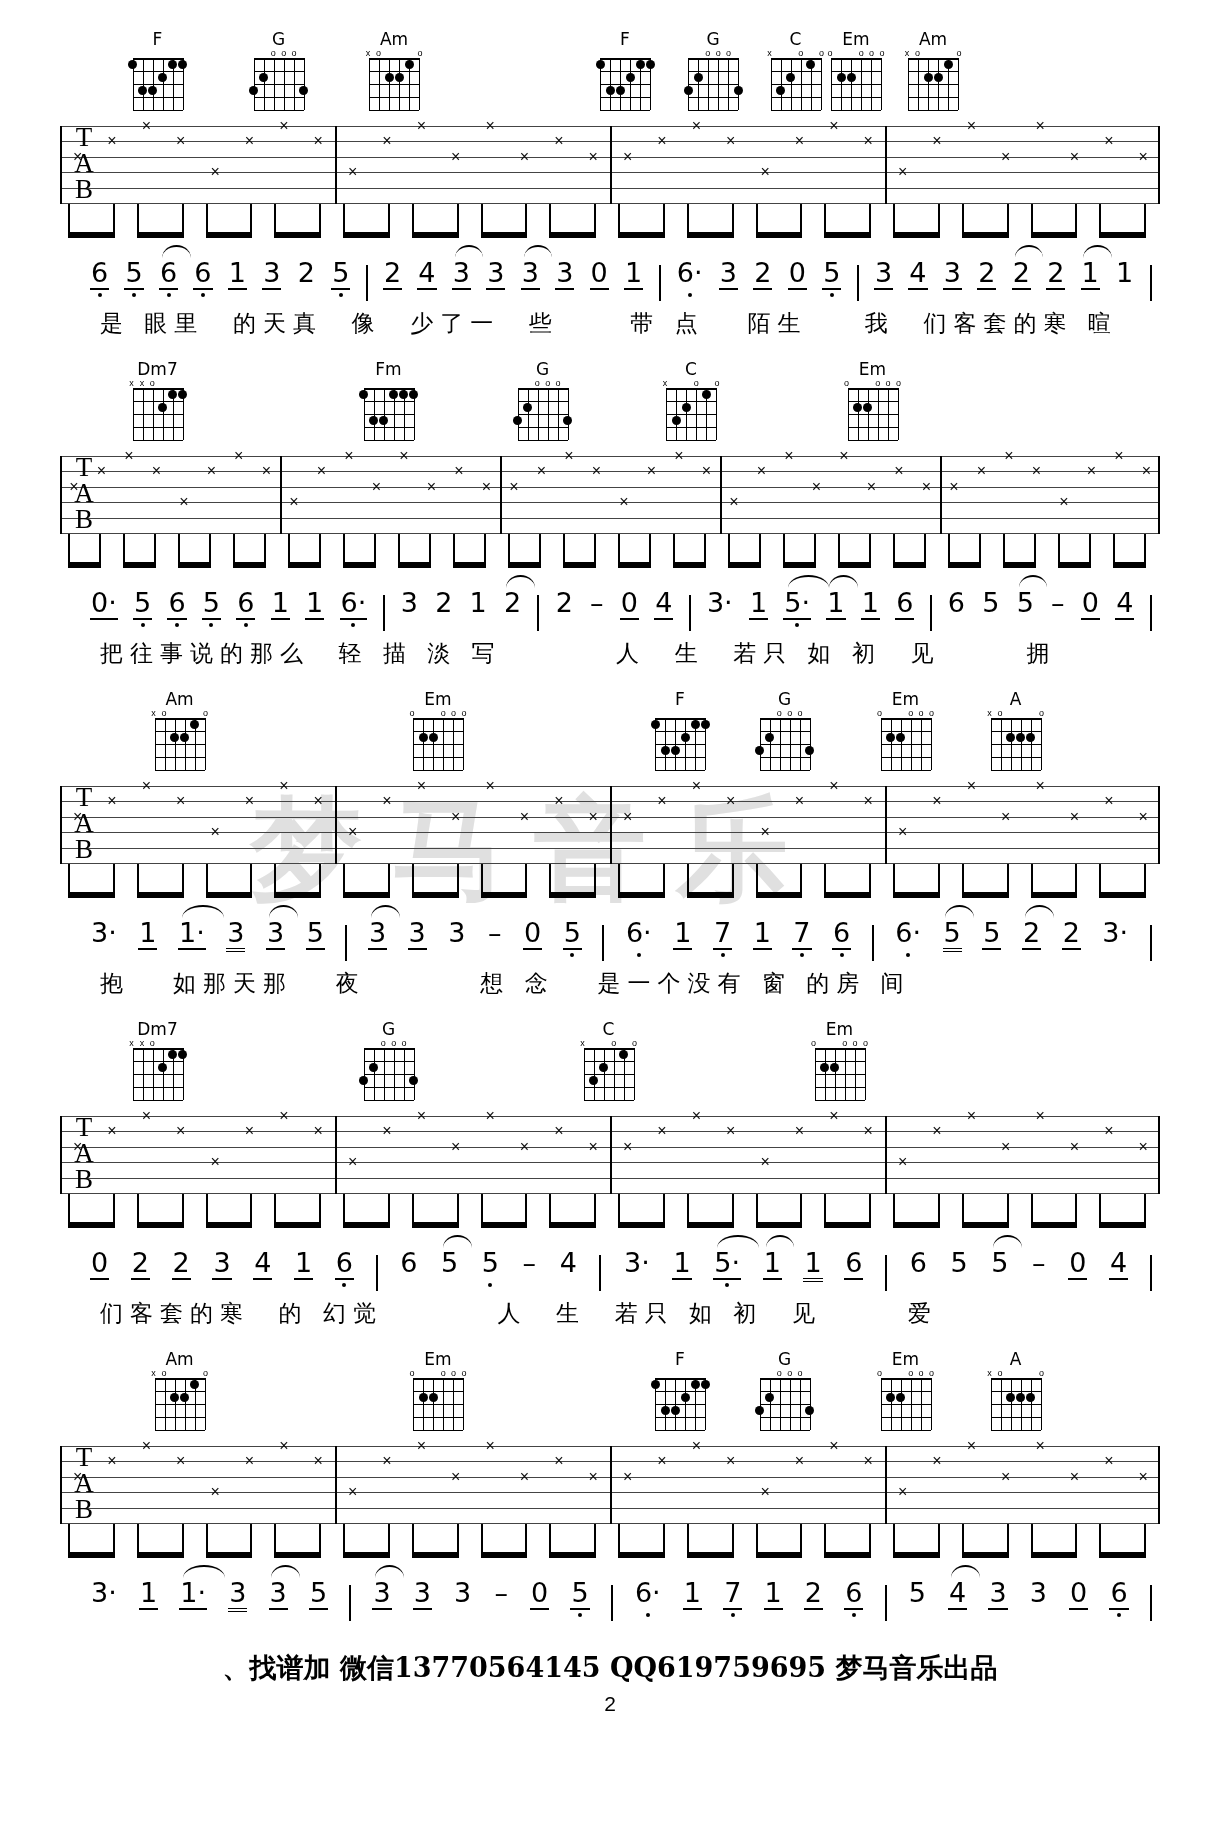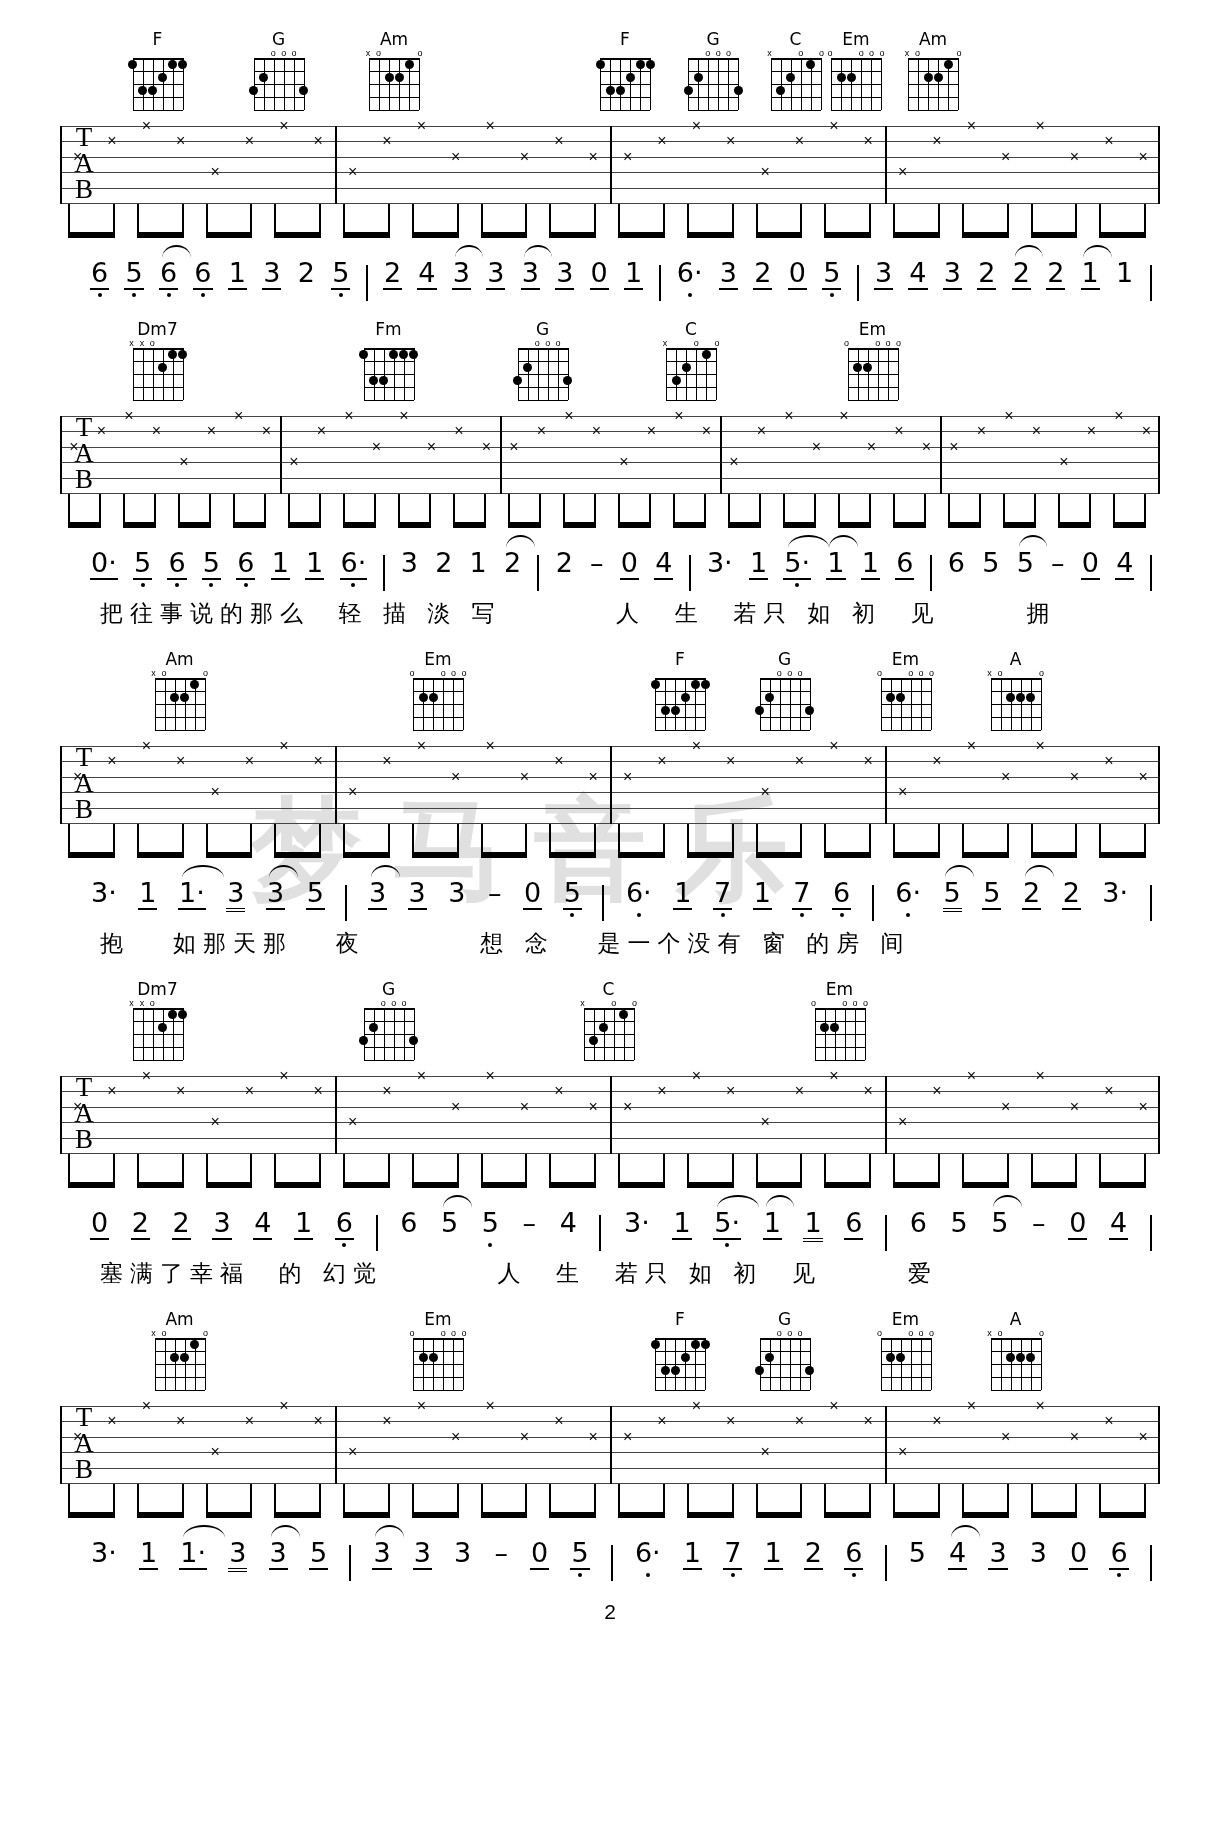--- a/index.html
+++ b/index.html
@@ -352,20 +352,21 @@
           <span class="tok u1">3</span>
           <span class="tok u1">4</span>
           <span class="tok u1">3</span>
           <span class="tok u1">2</span>
           <span class="tok u1 arc">2</span>
           <span class="tok u1">2</span>
           <span class="tok u1 arc">1</span>
           <span class="tok">1</span>
           <span class="mbar"></span>
         </div>
+        <div class="lyrics-row">是 眼里  的天真  像  少了一  些     带 点   陌生    我  们客套的寒 暄</div>
       </div>
       <div class="system">
         <div class="chord-row">
           <div class="chord" style="left: 6.5%;">
             <div class="chord-label">Dm7</div>
             <div class="chord-markers">
               <span style="left: 0%;">x</span>
               <span style="left: 20%;">x</span>
               <span style="left: 40%;">o</span>
             </div>
@@ -1036,21 +1037,21 @@
           <span class="tok u1">6</span>
           <span class="mbar"></span>
           <span class="tok">6</span>
           <span class="tok">5</span>
           <span class="tok arc">5</span>
           <span class="tok dash">–</span>
           <span class="tok u1">0</span>
           <span class="tok u1">4</span>
           <span class="mbar"></span>
         </div>
-        <div class="lyrics-row">塞满了幸福  的 幻觉        人  生  若只 如 初  见      爱</div>
+        <div class="lyrics-row">们客套的寒  的 幻觉        人  生  若只 如 初  见      爱</div>
       </div>
       <div class="system">
         <div class="chord-row">
           <div class="chord" style="left: 8.5%;">
             <div class="chord-label">Am</div>
             <div class="chord-markers">
               <span style="left: 0%;">x</span>
               <span style="left: 20%;">o</span>
               <span style="left: 100%;">o</span>
             </div>
@@ -1284,14 +1285,15 @@
           <span class="tok">5</span>
           <span class="tok u1 arc">4</span>
           <span class="tok u1">3</span>
           <span class="tok">3</span>
           <span class="tok u1">0</span>
           <span class="tok u1 d">6</span>
           <span class="mbar"></span>
         </div>
       </div>
     </div>
+  <div class="footer2">、找谱加 微信13770564145 QQ619759695 梦马音乐出品</div>
   <div class="page-number">2</div>
 </div>
 
 </body></html>

